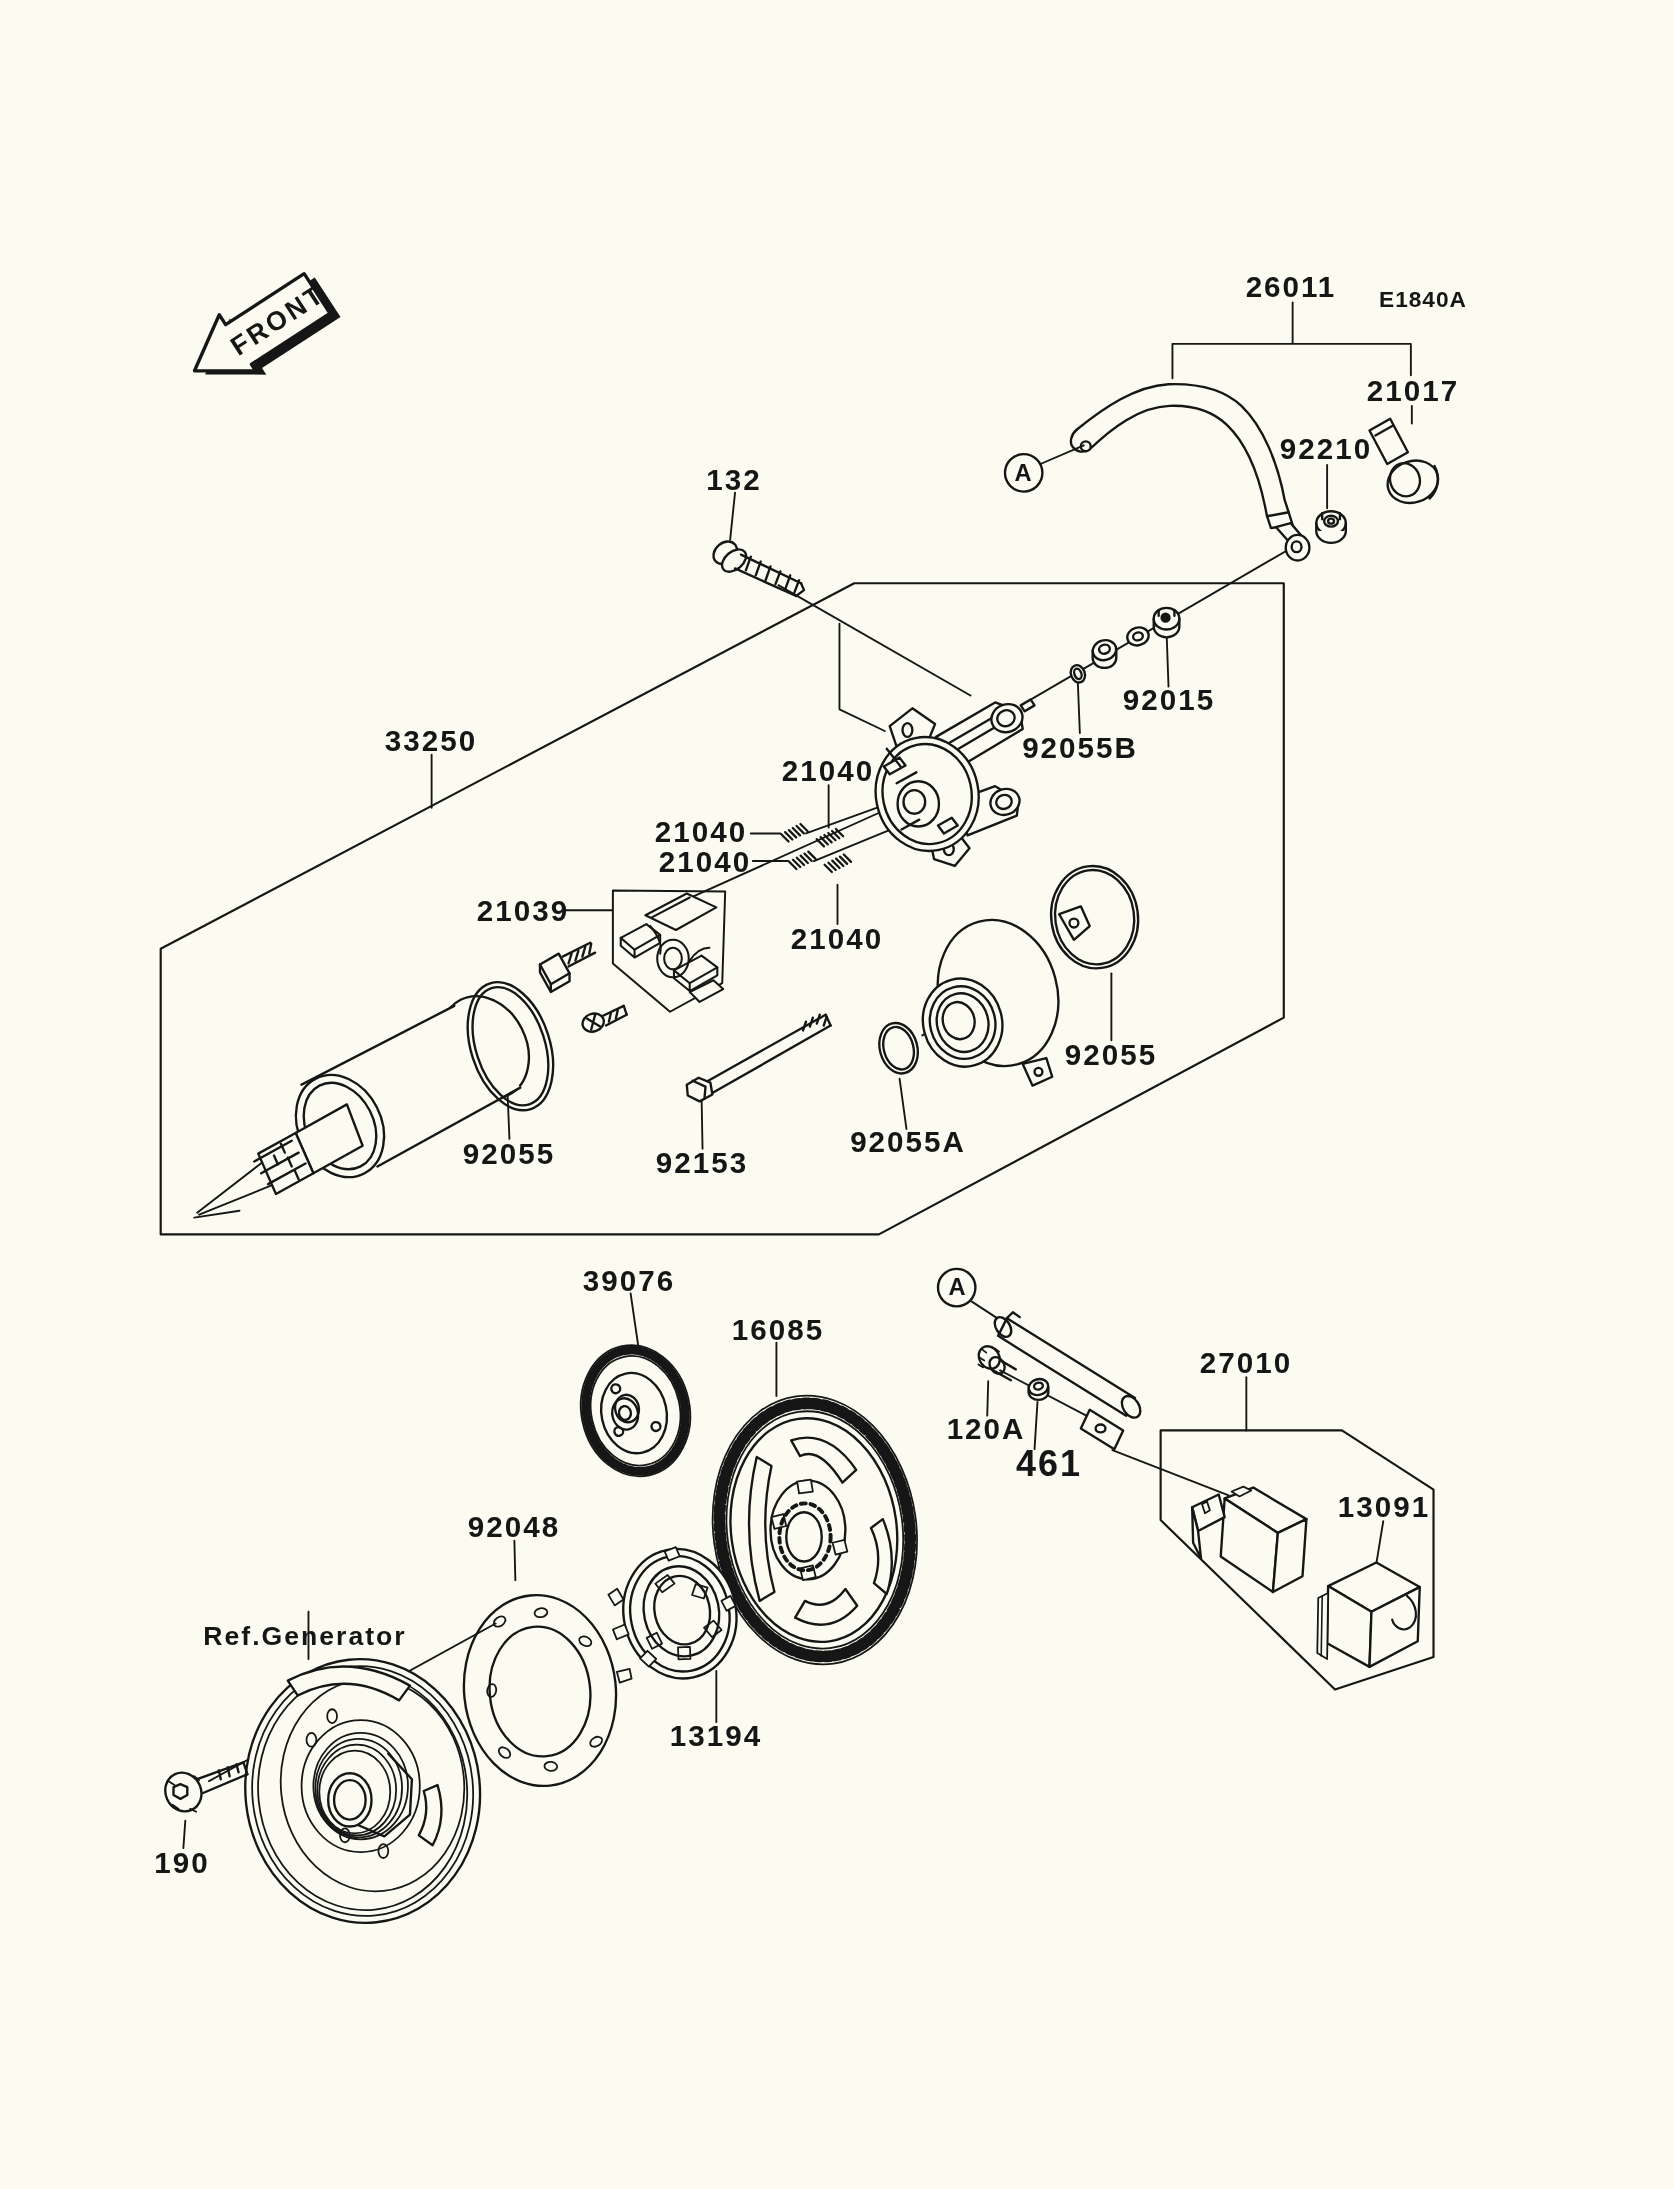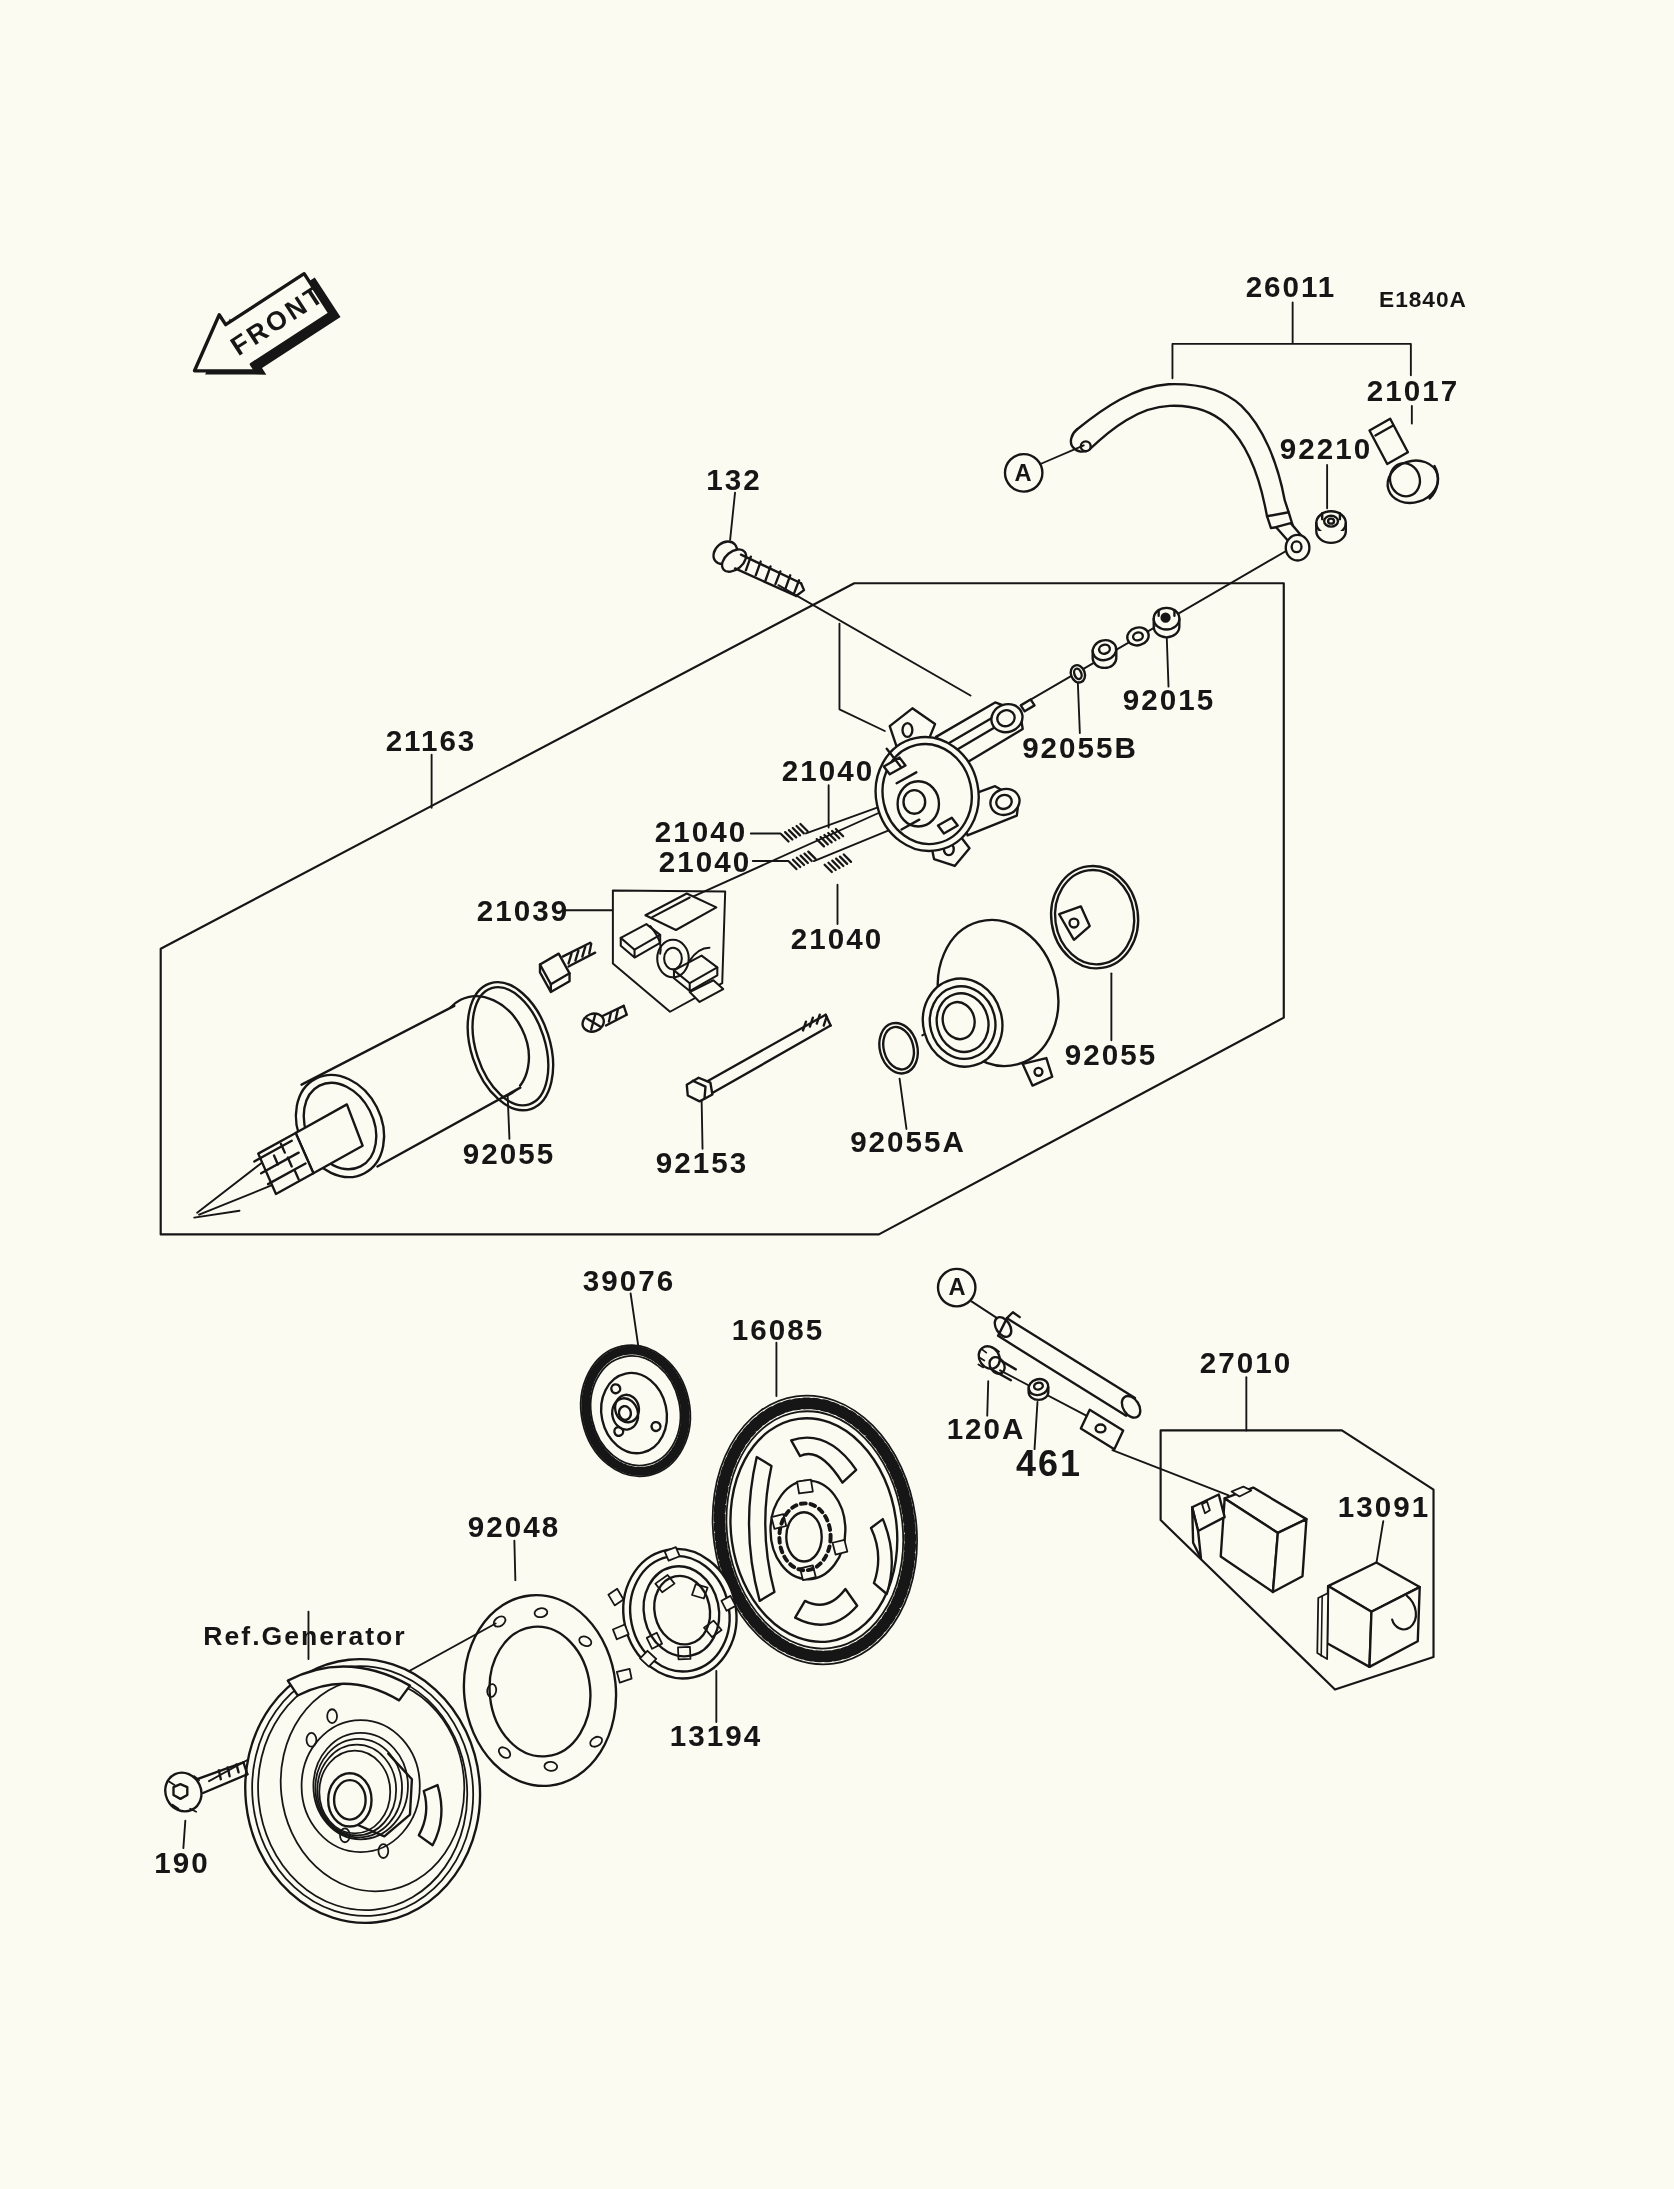--- a/index.html
+++ b/index.html
@@ -368,21 +368,21 @@
     </g>
   </g>
 </svg>
 
 <div id="labels">
       <div class="part-label code-label" style="left: 1423px; top: 259px; font-size: 22.7px; margin-top: 40px;">E1840A</div>
       <div class="part-label" style="left: 1291px; top: 287px; font-size: 29.6px;">26011</div>
       <div class="part-label" style="left: 1413px; top: 391px; font-size: 29.6px;">21017</div>
       <div class="part-label" style="left: 1326px; top: 449px; font-size: 29.6px;">92210</div>
       <div class="part-label" style="left: 734px; top: 480px; font-size: 29.6px;">132</div>
-      <div class="part-label" style="left: 431px; top: 741px; font-size: 29.6px;">21163</div>
+      <div class="part-label" style="left: 431px; top: 741px; font-size: 29.6px;">33250</div>
       <div class="part-label" style="left: 828px; top: 771px; font-size: 29.6px;">21040</div>
       <div class="part-label" style="left: 701px; top: 832px; font-size: 29.6px;">21040</div>
       <div class="part-label" style="left: 705px; top: 862px; font-size: 29.6px;">21040</div>
       <div class="part-label" style="left: 837px; top: 939px; font-size: 29.6px;">21040</div>
       <div class="part-label" style="left: 523px; top: 911px; font-size: 29.6px;">21039</div>
       <div class="part-label" style="left: 509px; top: 1154px; font-size: 29.6px;">92055</div>
       <div class="part-label" style="left: 702px; top: 1163px; font-size: 29.6px;">92153</div>
       <div class="part-label" style="left: 908px; top: 1142px; font-size: 29.6px;">92055A</div>
       <div class="part-label" style="left: 1111px; top: 1055px; font-size: 29.6px;">92055</div>
       <div class="part-label" style="left: 1080px; top: 748px; font-size: 29.6px;">92055B</div>

